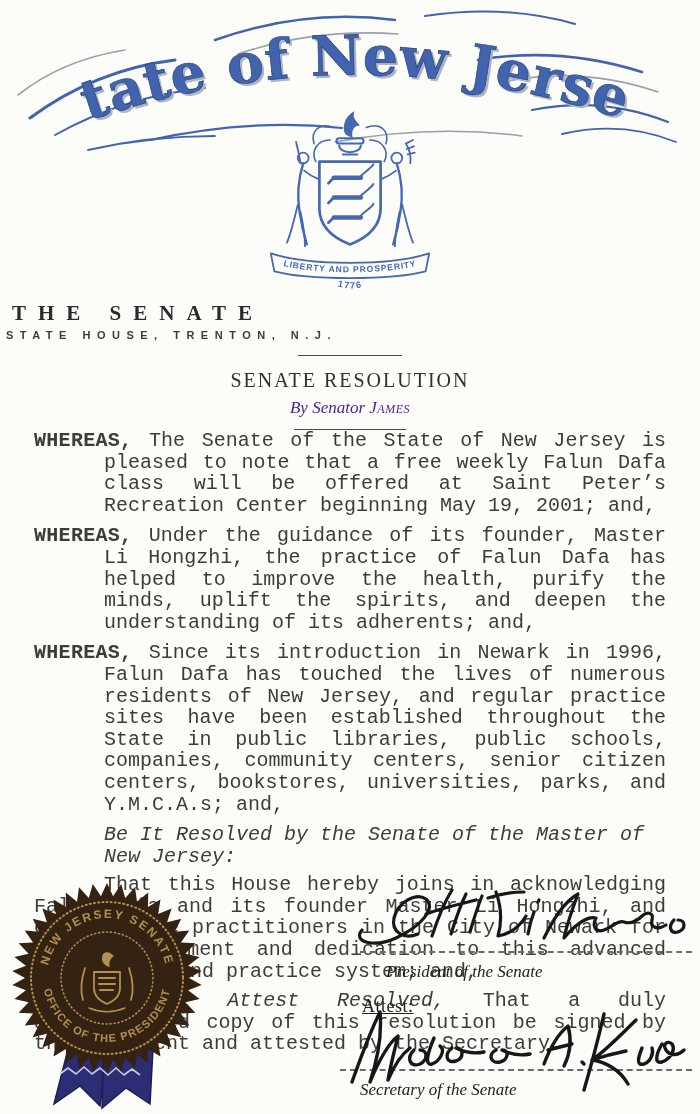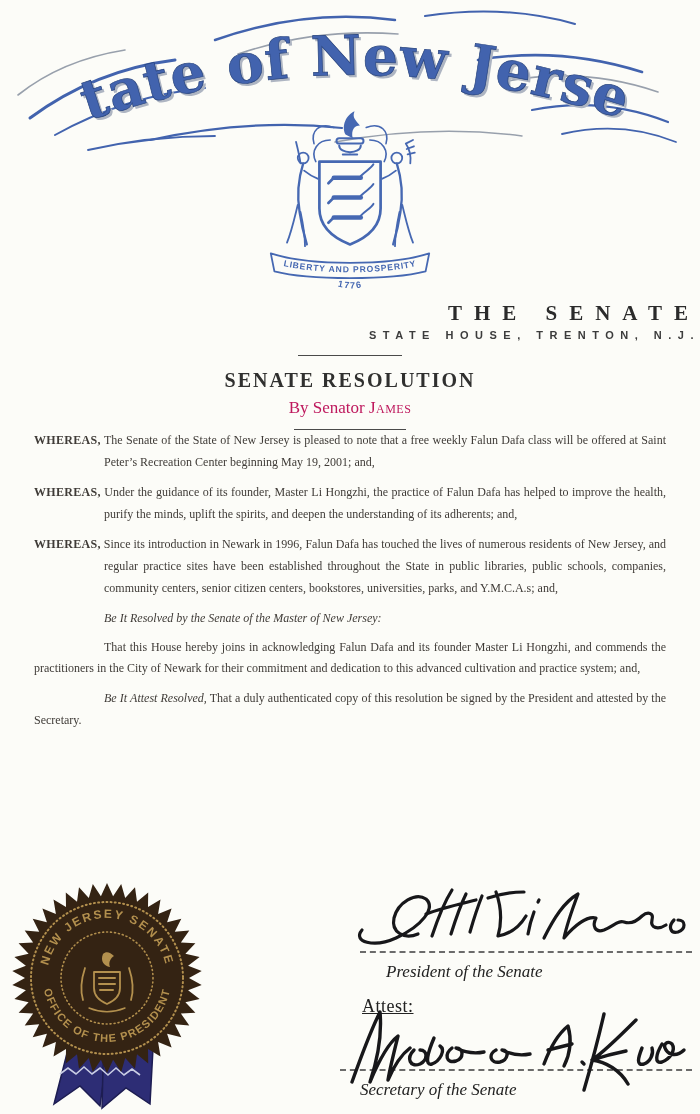--- a/index.html
+++ b/index.html
@@ -23,32 +23,32 @@
   
   #header-art{left:0;top:0;pointer-events:none;}
   .flourish{fill:none;stroke:var(--c-header_blue);stroke-linecap:round;}
   .flourish.gray{stroke:#98a0ac;}
   .title-shadow{fill:#aeb5c2;font-family:"DejaVu Serif",serif;font-weight:bold;font-size:55px;letter-spacing:1px;}
   .title-main{fill:var(--c-header_blue);stroke:#29457f;stroke-width:.7;font-family:"DejaVu Serif",serif;font-weight:bold;font-size:55px;letter-spacing:1px;}
   .arms{stroke:var(--c-arms_blue);fill:none;stroke-linecap:round;stroke-linejoin:round;}
   .arms-fill{fill:var(--c-arms_blue);stroke:none;}
   .arms-text{fill:var(--c-arms_blue);font-family:"Liberation Sans",sans-serif;font-weight:bold;}
   
-  .masthead{left:0;top:301px;width:700px;text-align:right;}
+  .masthead{left:0;top:301px;width:700px;text-align:left;}
   .senate-line{font-size:21px;font-weight:bold;letter-spacing:12px;padding-left:12px;color:#2b2b2b;}
   .statehouse-line{margin-top:3px;font-size:11px;letter-spacing:6.5px;padding-left:6px;color:#3c3c3c;font-weight:bold;font-family:"Liberation Sans",sans-serif;}
   .rule{height:0;border-top:1.6px solid var(--c-rule_gray);margin:0 auto;}
   .rule.r1{width:104px;margin-top:14px;}
   .resolution-head{left:0;top:369px;width:700px;text-align:center;}
-  .res-title{font-size:20px;letter-spacing:2px;color:#30302f;font-weight:bold;}
-  .res-byline{margin-top:6px;font-size:17px;color:#be185d;}
+  .res-title{font-size:20px;letter-spacing:2px;color:#30302f;font-weight:normal;}
+  .res-byline{margin-top:6px;font-size:17px;color:#4c1d95;font-style:italic;}
   .byline-name{font-variant:small-caps;letter-spacing:.5px;}
   .rule.r2{width:112px;margin-top:11px;}
   
-  .doc-body{left:34px;top:430px;width:632px;font-size:12px;line-height:21.6px;text-align:justify;color:var(--c-ink);}
+  .doc-body{left:34px;top:430px;width:632px;font-size:20px;line-height:21.6px;text-align:justify;color:var(--c-ink);font-family:Liberation Mono, monospace;}
   .whereas{padding-left:70px;text-indent:-70px;margin:0 0 9px 0;}
   .wlabel{font-weight:bold;letter-spacing:.3px;}
   .resolved-clause{margin:3px 0 7px 70px;font-style:italic;text-align:left;}
   .bodyp{text-indent:70px;margin:0 0 8px 0;}
   .ital{font-style:italic;}
   
   #seal-art{left:4px;top:878px;pointer-events:none;}
   .ring-text{fill:var(--c-seal_gold);font-family:"Liberation Sans",sans-serif;font-weight:bold;}
   .gold-stroke{stroke:var(--c-seal_gold);fill:none;stroke-linecap:round;stroke-linejoin:round;}
   

